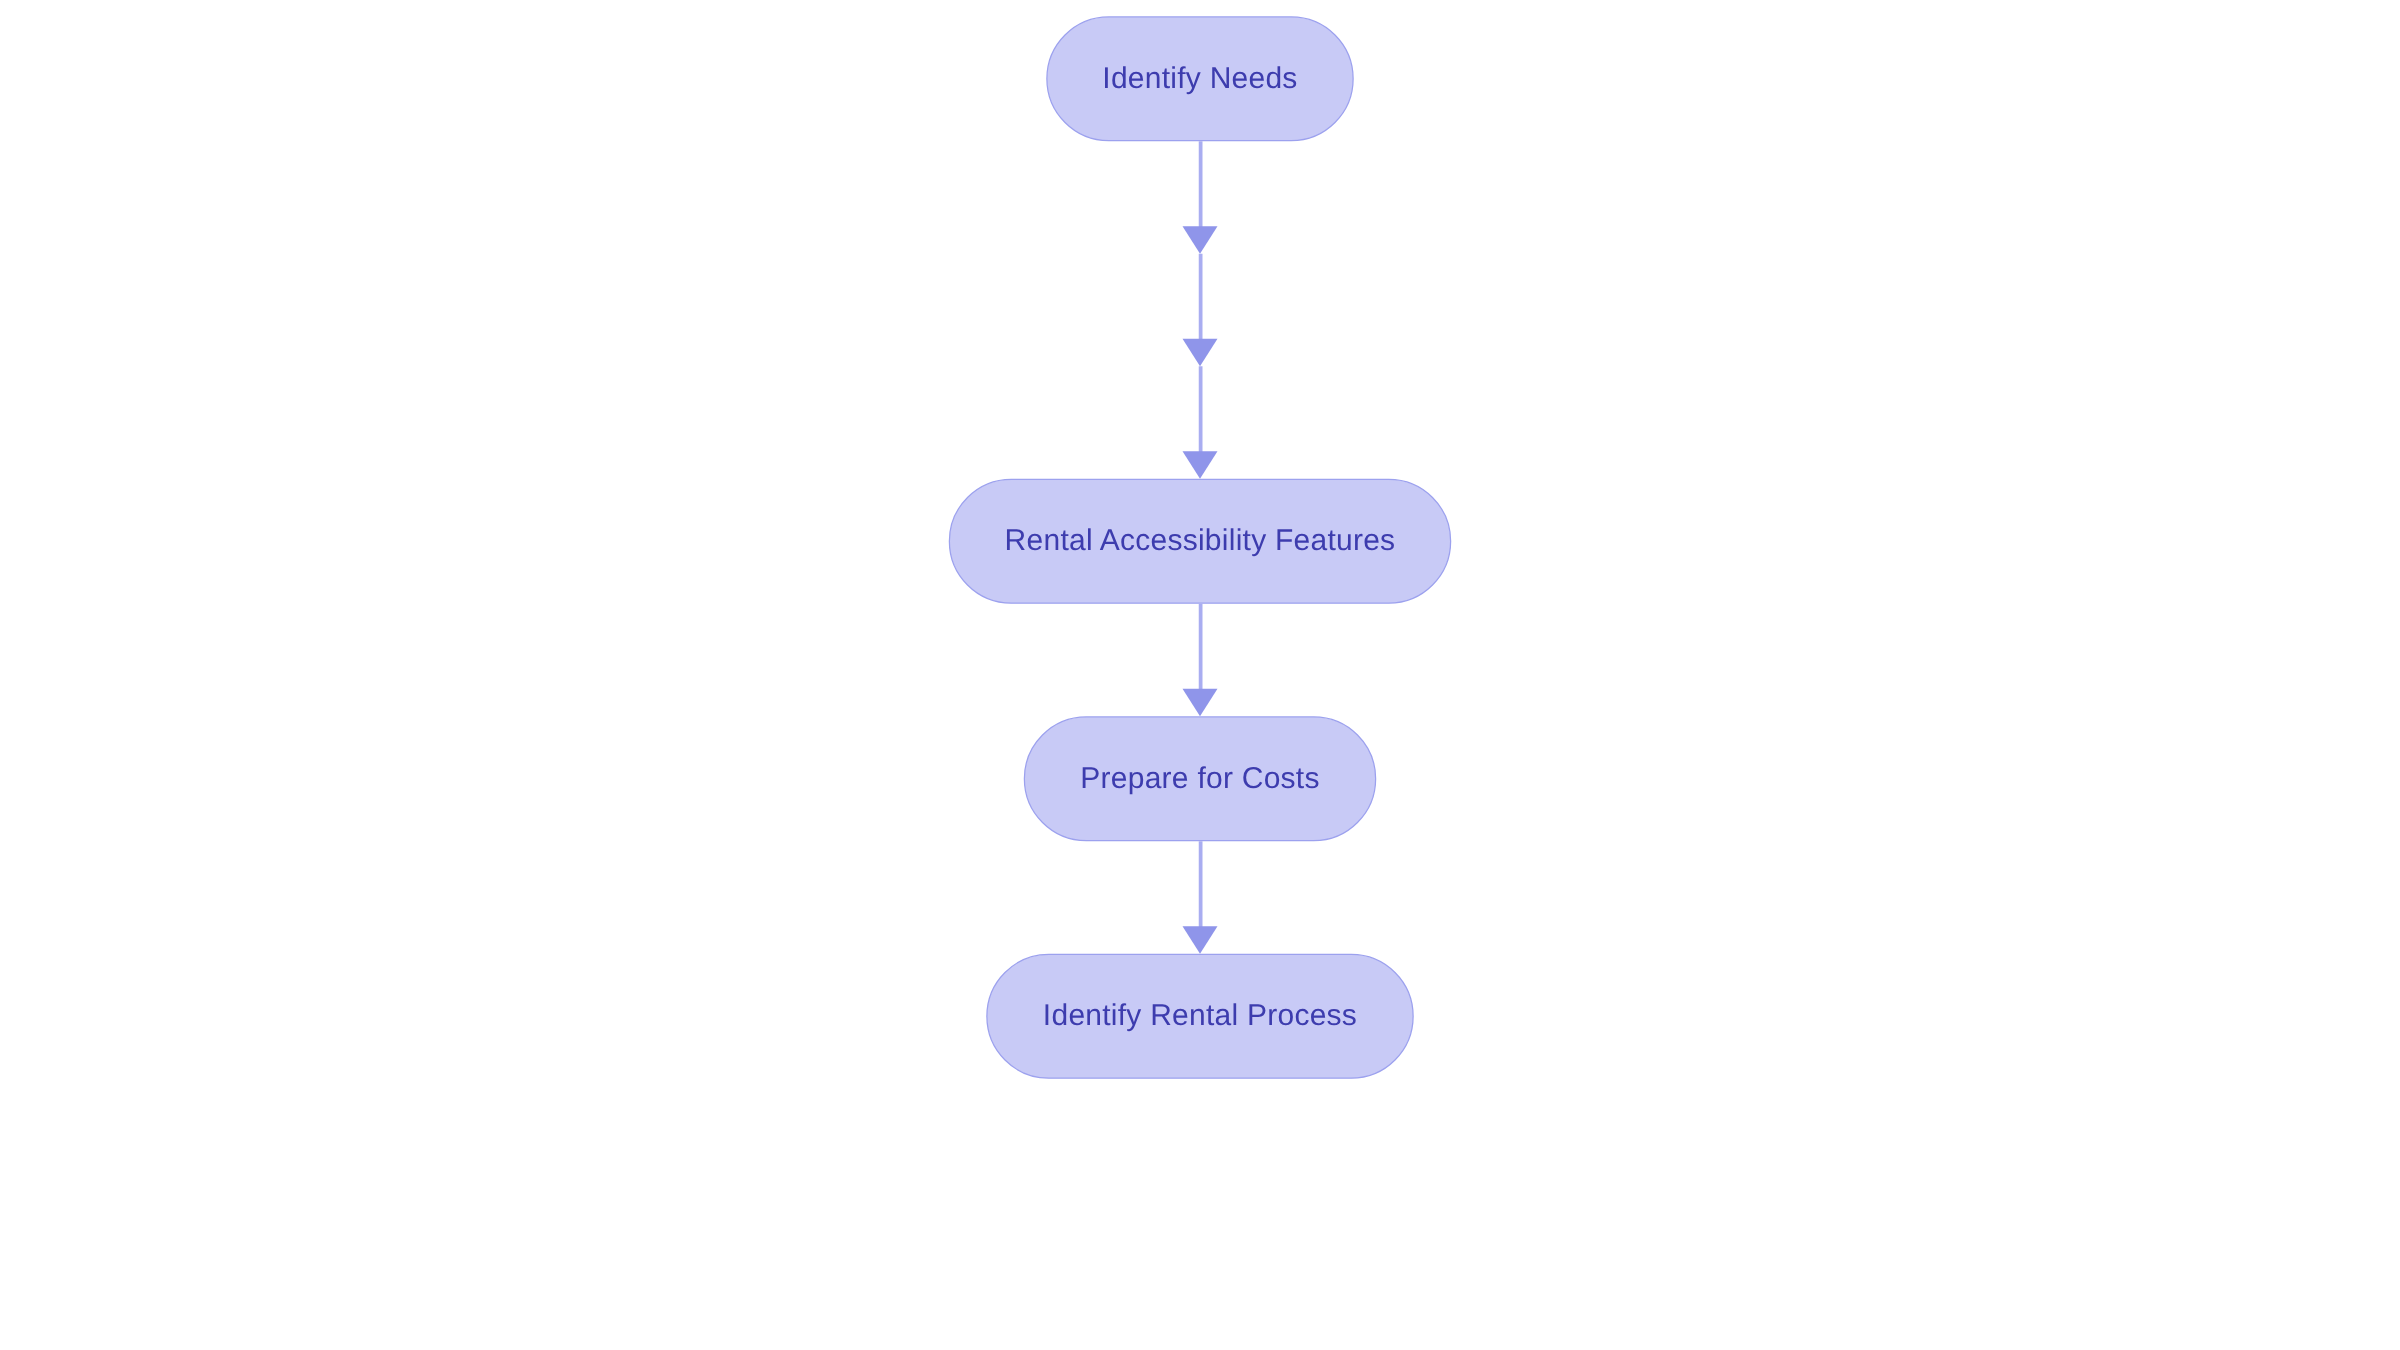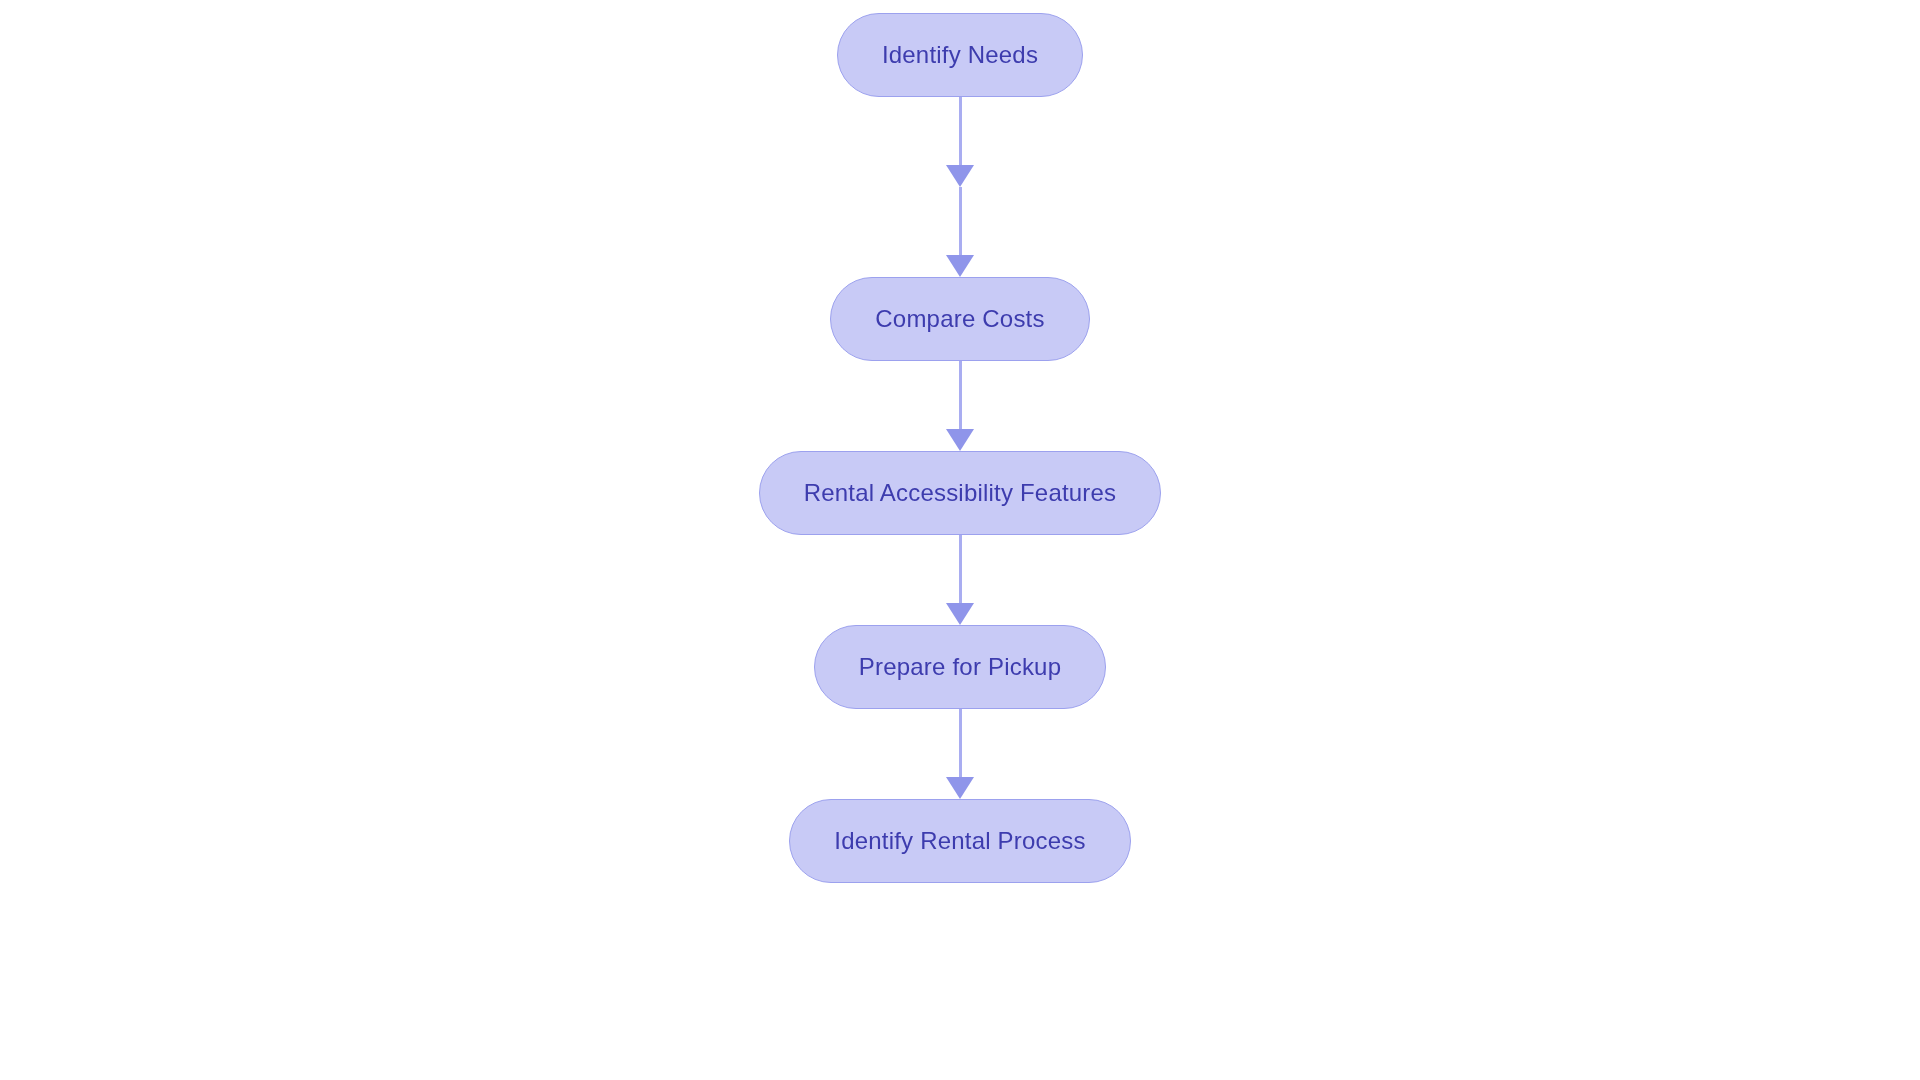--- a/index.html
+++ b/index.html
@@ -19,21 +19,21 @@
     position: absolute;
     top: 13px;
     left: 0;
     width: 100%;
     display: flex;
     flex-direction: column;
     align-items: center;
   }
   .node {
     box-sizing: border-box;
-    height: 84px;
+    height: 100px;
     min-width: 240px;
     padding: 0 44px;
     border-radius: 50px;
     background: var(--node-fill, #c8caf6);
     border: 1.5px solid var(--node-border, #9ca1ee);
     color: var(--node-text, #3d3cae);
     display: flex;
     align-items: center;
     justify-content: center;
     font-size: 24px;
@@ -74,40 +74,37 @@
       <div class="shaft"></div>
       <div class="head"></div>
     </div>
 
 
     <div class="arrow">
       <div class="shaft"></div>
       <div class="head"></div>
     </div>
 
-    <div class="node">
-      <span>Compare Costs</span>
-    </div>
 
     <div class="arrow">
       <div class="shaft"></div>
       <div class="head"></div>
     </div>
 
     <div class="node">
       <span>Rental Accessibility Features</span>
     </div>
 
     <div class="arrow">
       <div class="shaft"></div>
       <div class="head"></div>
     </div>
 
     <div class="node">
-      <span>Prepare for Pickup</span>
+      <span>Prepare for Costs</span>
     </div>
 
     <div class="arrow">
       <div class="shaft"></div>
       <div class="head"></div>
     </div>
 
     <div class="node">
       <span>Identify Rental Process</span>
     </div>

